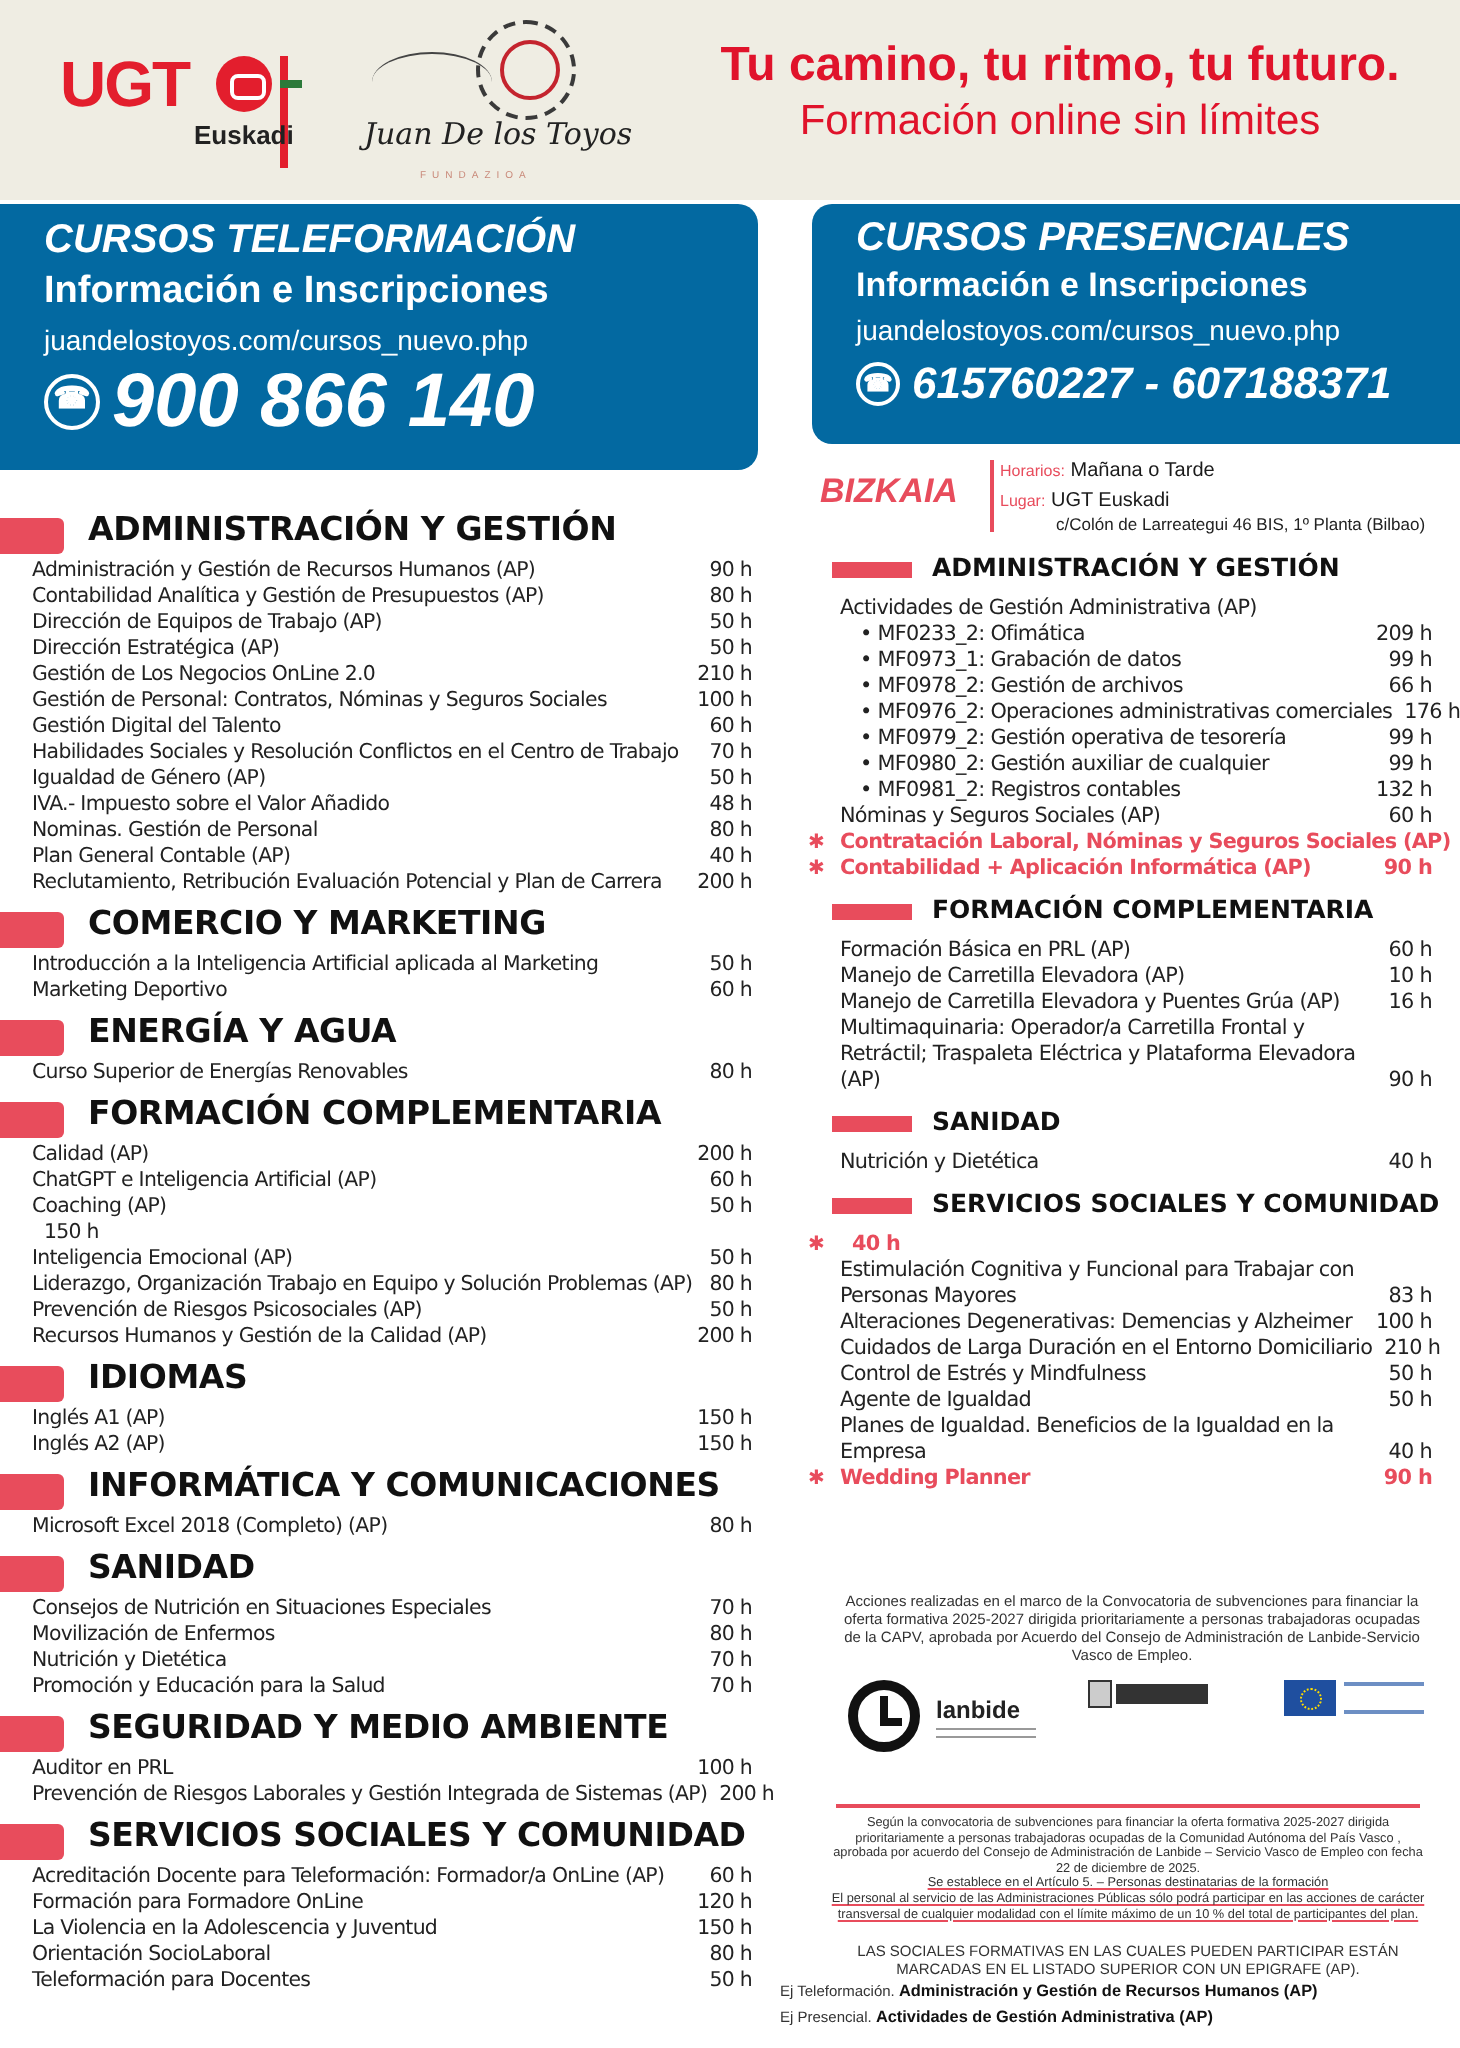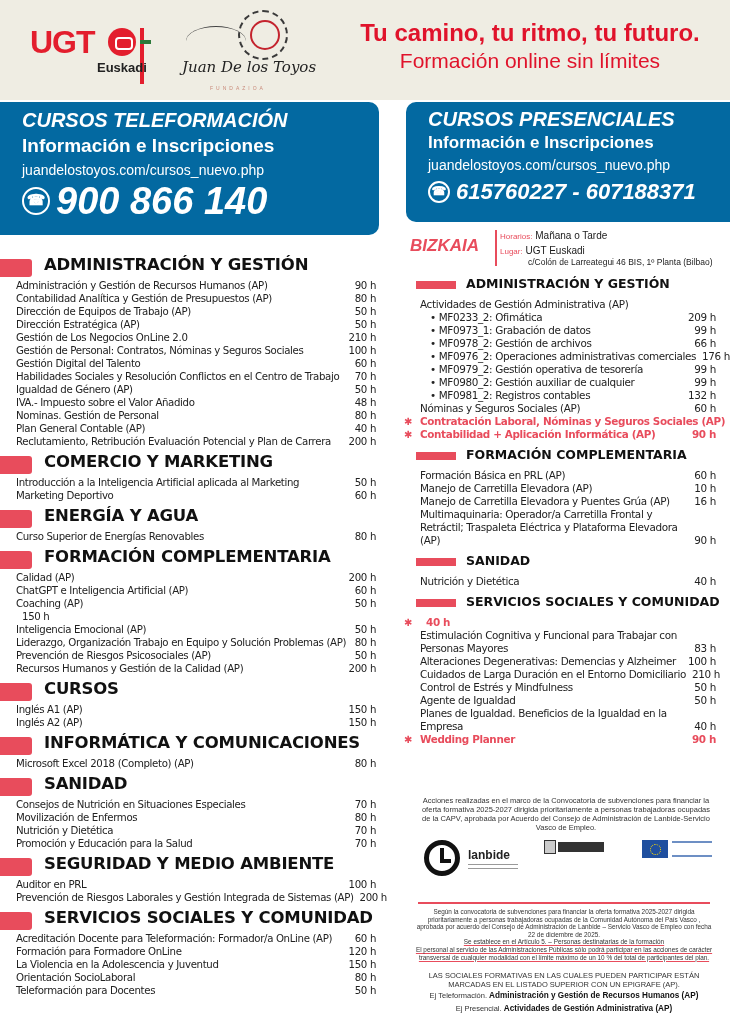--- a/index.html
+++ b/index.html
@@ -91,21 +91,21 @@
   .gv-crest { position: absolute; left: 0; top: 0; width: 12px; height: 14px; border: 1px solid #333; background: #ccc; }
   .gv-bar { position: absolute; left: 14px; top: 2px; width: 46px; height: 10px; background: #333; }
   .eu { position: absolute; left: 222px; top: 28px; width: 80px; height: 22px; }
   .eu-flag { position: absolute; left: 0; top: 0; width: 26px; height: 18px; background: #1f4f9f; }
   .eu-flag::after { content: ""; position: absolute; left: 8px; top: 4px; width: 9px; height: 9px; border: 1px dotted #ffdd00; border-radius: 50%; }
   .eu-txt { position: absolute; left: 30px; top: 1px; width: 40px; height: 16px; border-top: 2px solid #6d8fc4; border-bottom: 2px solid #6d8fc4; }
   .divider { position: absolute; left: 418px; top: 902px; width: 292px; height: 2px; background: #e84c5c; }
   .note2 { position: absolute; left: 414px; top: 908px; width: 300px; text-align: center; font-size: 6.4px; line-height: 7.6px; color: #333; }
   .note2 .ul { text-decoration: underline; text-decoration-color: #e84c5c; }
   .note3 { position: absolute; left: 414px; top: 971px; width: 300px; text-align: center; font-size: 7.5px; line-height: 9px; color: #333; }
-  .ex { position: absolute; left: 414px; width: 300px; text-align: center; font-size: 7.5px; color: #333; }
+  .ex { position: absolute; left: 390px; width: 300px; font-size: 7.5px; color: #333; }
   .ex b { font-size: 8.2px; color: #111; }
   .ex1 { top: 991px; }
   .ex2 { top: 1004px; }
 </style>
 </head>
 <body>
 
 <div class="header">
   <div class="ugt-logo">
     <span class="ugt-text">UGT</span>
@@ -273,21 +273,21 @@
       <span class="name">Prevención de Riesgos Psicosociales (AP)</span>
       <span class="hrs">50 h</span>
     </div>
     <div class="row">
       <span class="name">Recursos Humanos y Gestión de la Calidad (AP)</span>
       <span class="hrs">200 h</span>
     </div>
     <div class="gap"></div>
     <div class="sec-head">
       <span class="marker"></span>
-      <span class="sec-title">CURSOS</span>
+      <span class="sec-title">IDIOMAS</span>
     </div>
     <div class="row">
       <span class="name">Inglés A1 (AP)</span>
       <span class="hrs">150 h</span>
     </div>
     <div class="row">
       <span class="name">Inglés A2 (AP)</span>
       <span class="hrs">150 h</span>
     </div>
     <div class="gap"></div>

